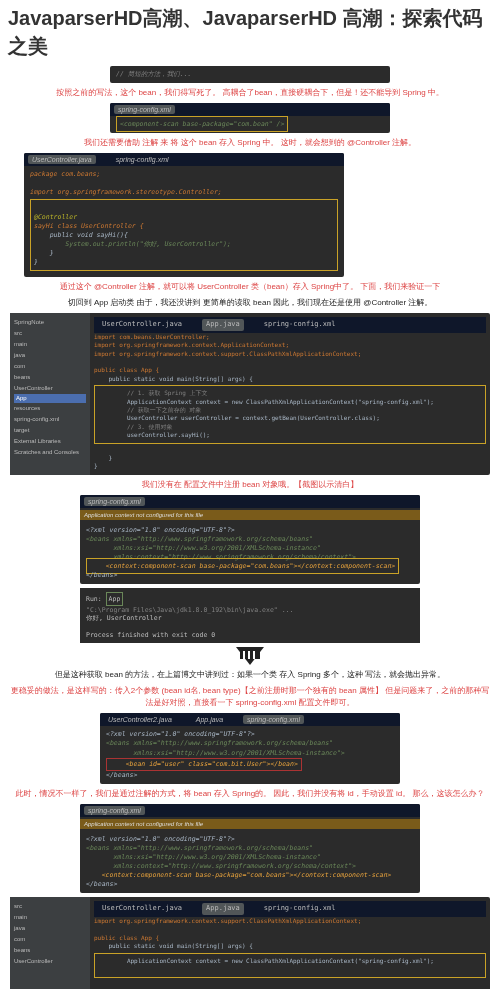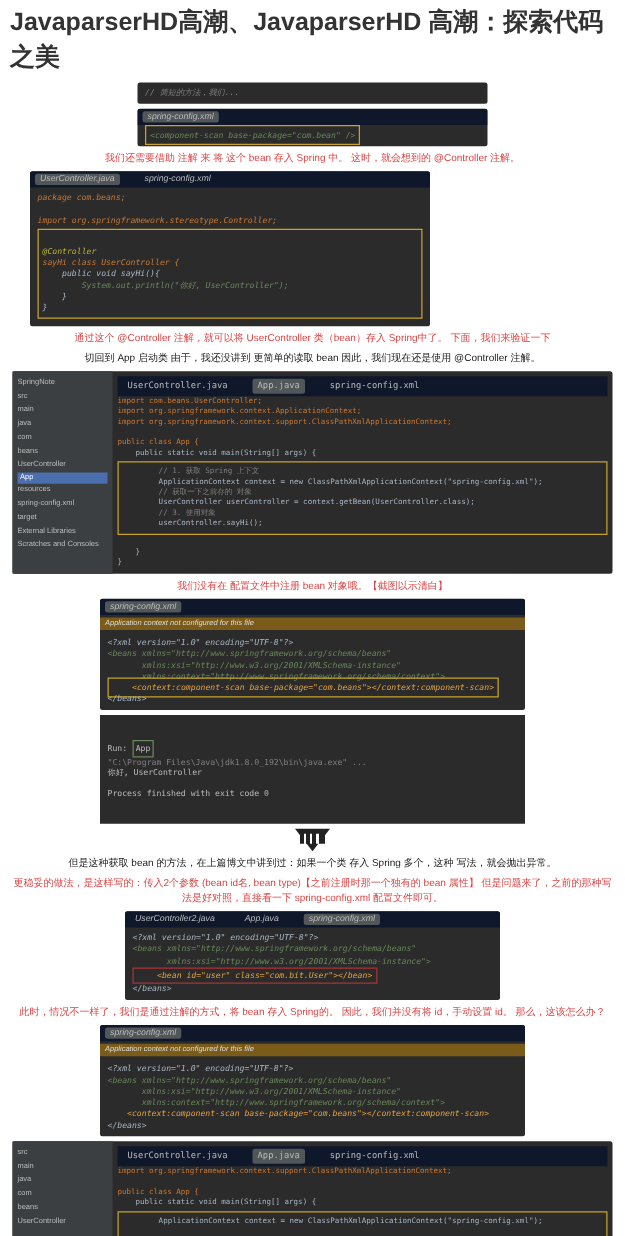--- a/index.html
+++ b/index.html
@@ -20,36 +20,38 @@
   .str-green { color: #6a8759; }
   .comment { color: #808080; }
   .annot { color: #bbb529; }
   .arrow-down { width: 0; height: 0; border-left: 14px solid transparent; border-right: 14px solid transparent; border-top: 18px solid #222; margin: 4px auto; position: relative; }
   .arrow-down::before { content: ""; position: absolute; top: -14px; left: -10px; width: 20px; height: 8px; background: linear-gradient(90deg,#222 0 3px,#fff 3px 5px,#222 5px 8px,#fff 8px 10px,#222 10px 13px,#fff 13px 15px,#222 15px); }
   .ide-full { display: flex; background: #2b2b2b; color: #a9b7c6; margin: 4px auto; width: 480px; border-radius: 2px; font-size: 6px; }
   .ide-side { background: #3c3f41; width: 80px; padding: 4px; font-size: 6px; line-height: 1.5; }
   .tree-item { color: #bbb; padding: 1px 0; }
   .tree-item.hl { background: #4b6eaf; color: #fff; padding: 0 2px; }
   .ide-main { flex: 1; padding: 4px; font-family: Consolas, monospace; line-height: 1.4; }
-  .console { background: #2b2b2b; color: #bbb; font-size: 6.5px; padding: 20px 6px; font-family: Consolas, monospace; margin: 4px auto; }
+  .console { background: #2b2b2b; color: #bbb; font-size: 6.5px; padding: 4px 6px; font-family: Consolas, monospace; margin: 4px auto; }
   .green-box { border: 1px solid #6a8759; padding: 2px; display: inline-block; }
   .err-bar { background: #7a5b1a; color: #ddd; padding: 2px 4px; font-size: 6px; margin: 2px 0; }
   .highlight-orange { color: #e8a33d; }
   .red-box { border: 1px solid #a33; padding: 1px 3px; display: inline-block; }
 </style>
 </head>
 <body>
 
 <div class="article">
   <h1 class="title">JavaparserHD高潮、JavaparserHD 高潮：探索代码之美</h1>
 
   <div class="ide-block narrow">
     <div class="ide-body"><span class="comment">// 简短的方法，我们...</span></div>
   </div>
 
+  <div class="red-text">按照之前的写法，这个 bean，我们得写死了。
+高耦合了bean，直接硬耦合下，但是！还不能导到 Spring 中。</div>
 
   <div class="ide-block narrow">
     <div class="ide-tabs">
         <span class="ide-tab active">spring-config.xml</span>
       </div>
     <div class="ide-body"><span class="yellow-box str-green">&lt;component-scan base-package="com.bean" /&gt;</span></div>
   </div>
 
   <div class="red-text">我们还需要借助 注解 来 将 这个 bean 存入 Spring 中。
 这时，就会想到的 @Controller 注解。</div>

